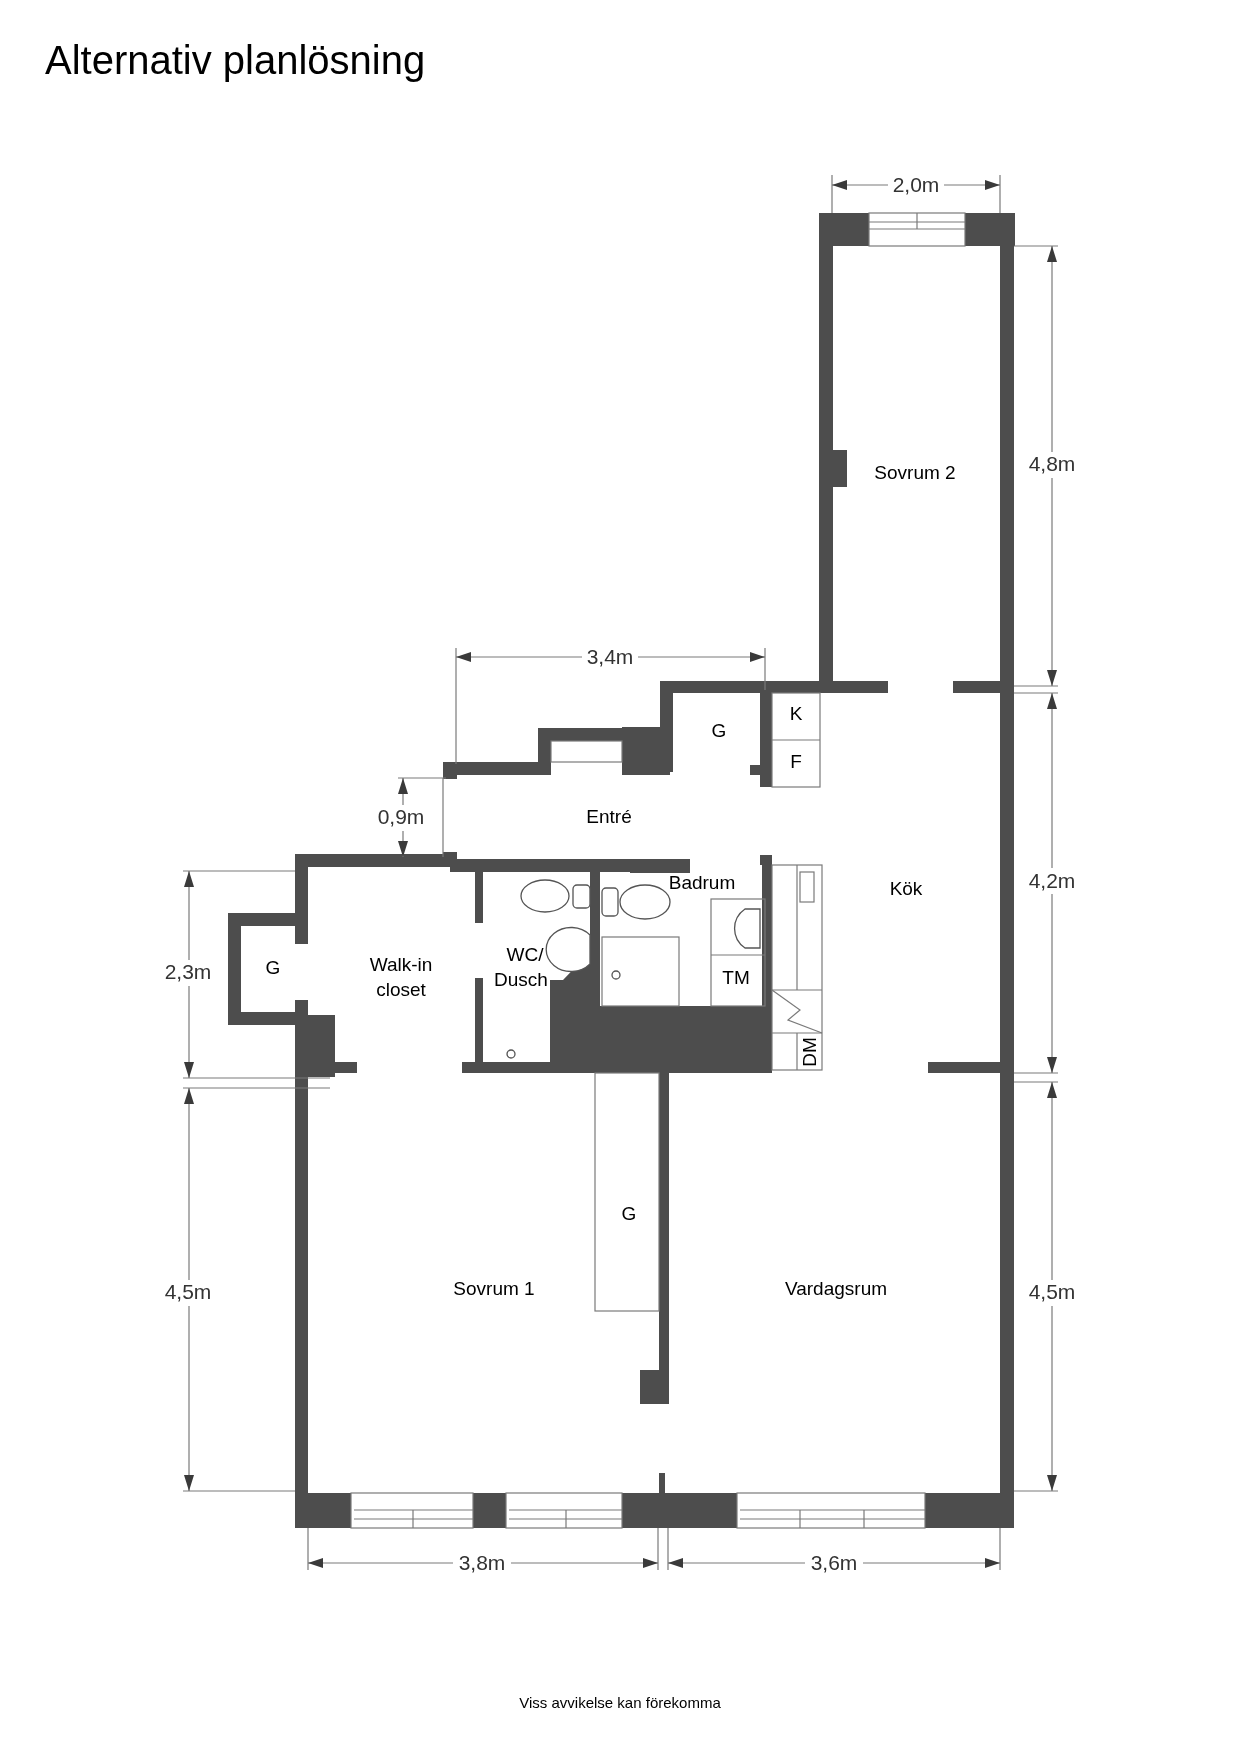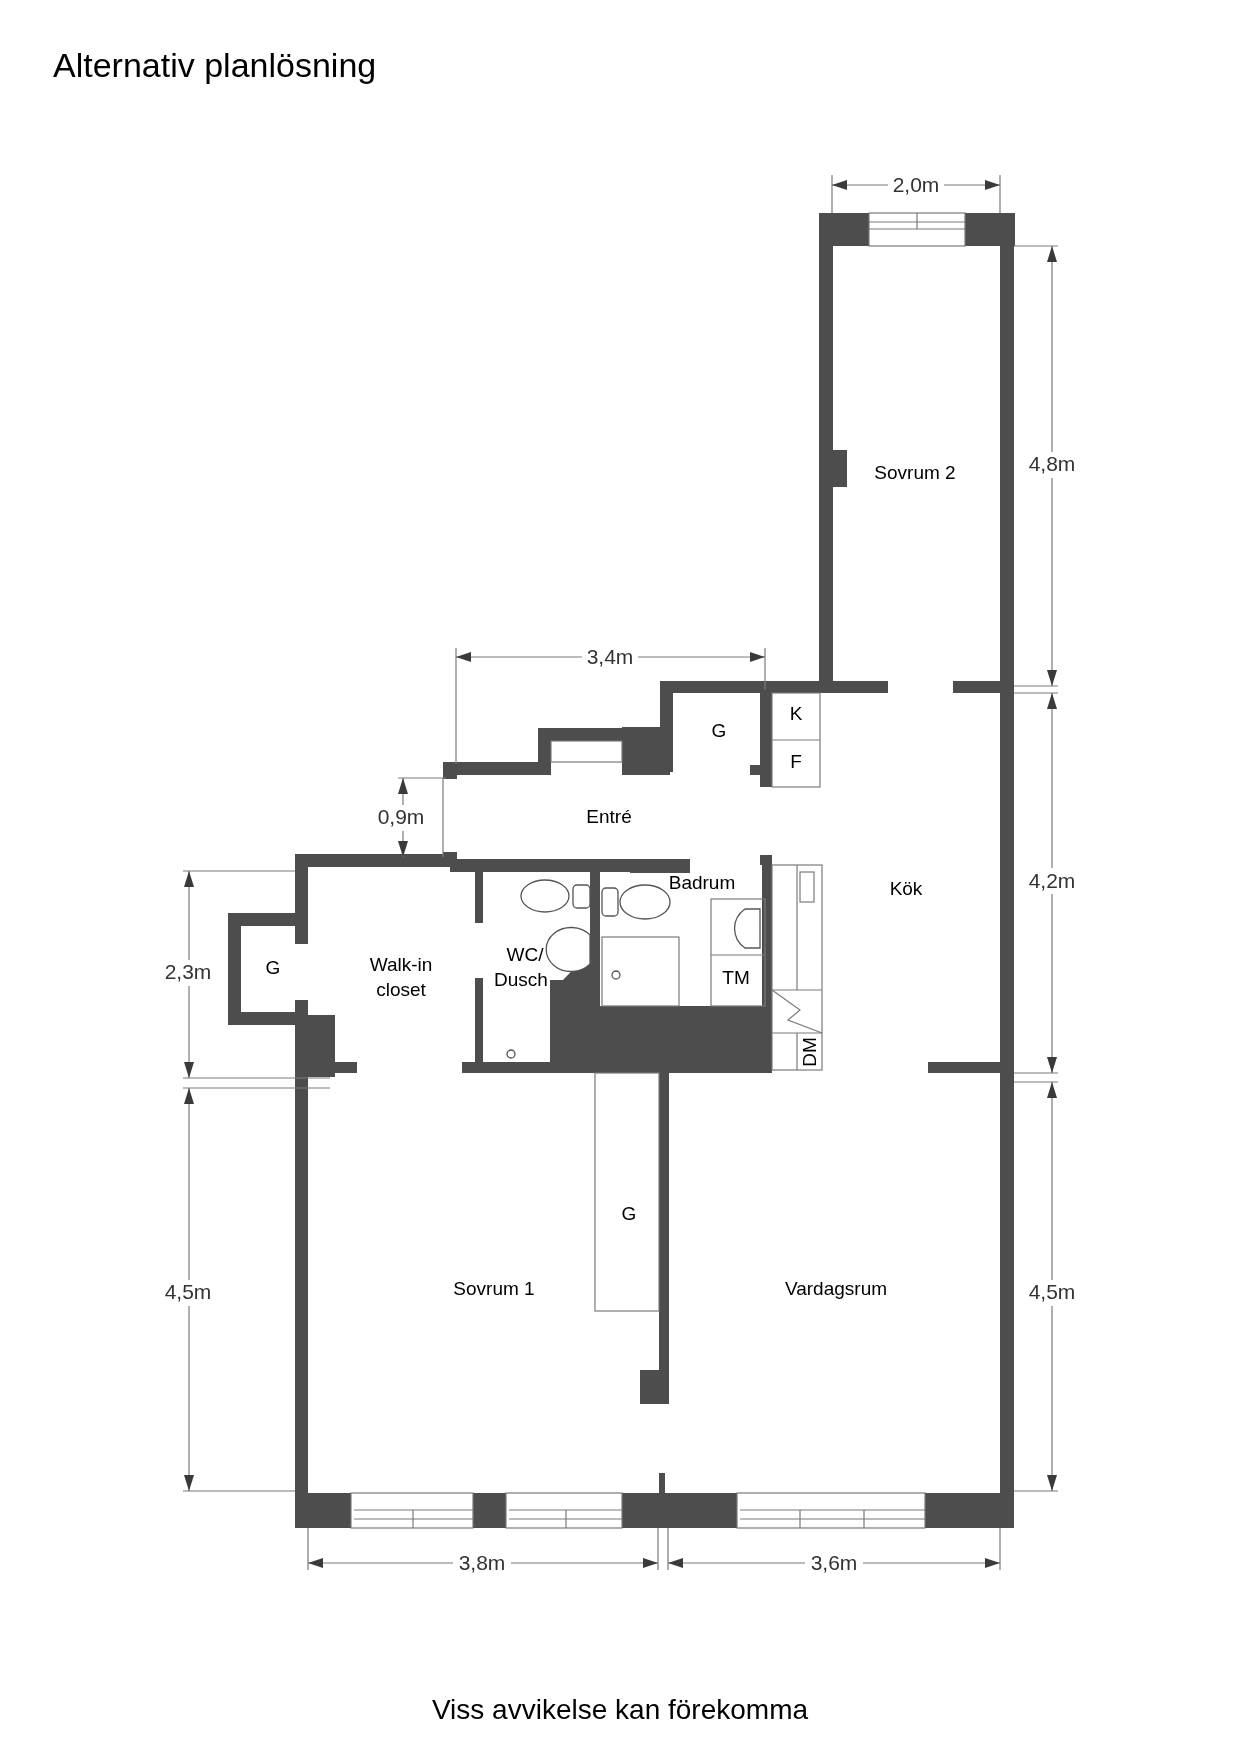--- a/index.html
+++ b/index.html
@@ -1,19 +1,19 @@
 <!DOCTYPE html>
 <html><head>
 <meta charset="utf-8">
 <style>
   html, body { margin: 0; padding: 0; background: #ffffff; }
   body { width: 1240px; height: 1754px; position: relative; overflow: hidden;
          font-family: "Liberation Sans", "DejaVu Sans", sans-serif; color: #000; }
-  .title { position: absolute; left: 41px; top: 34px; font-size: 34px; font-weight: normal; margin: 12px; }
-  .footer { position: absolute; left: 0; width: 1240px; top: 1694px; text-align: center; font-size: 28px; }
+  .title { position: absolute; left: 41px; top: 34px; font-size: 40px; font-weight: normal; margin: 4px; }
+  .footer { position: absolute; left: 0; width: 1240px; top: 1694px; text-align: center; font-size: 15px; }
   svg.plan { position: absolute; left: 0; top: 0; }
   .wall { fill: #4d4d4d; }
   .thin { stroke: #7a7a7a; stroke-width: 1.2; fill: none; }
   .fixt { stroke: #555; stroke-width: 1.3; fill: #fff; }
   .dim-line { stroke: #7a7a7a; stroke-width: 1.2; }
   .arrow { fill: #3a3a3a; }
   .room-label { font-family: "Liberation Sans", sans-serif; font-size: 19px; fill: #000; }
   .dim-label { font-family: "Liberation Sans", sans-serif; font-size: 21px; fill: #333; }
   .dim-bg { fill: #fff; }
 </style>

